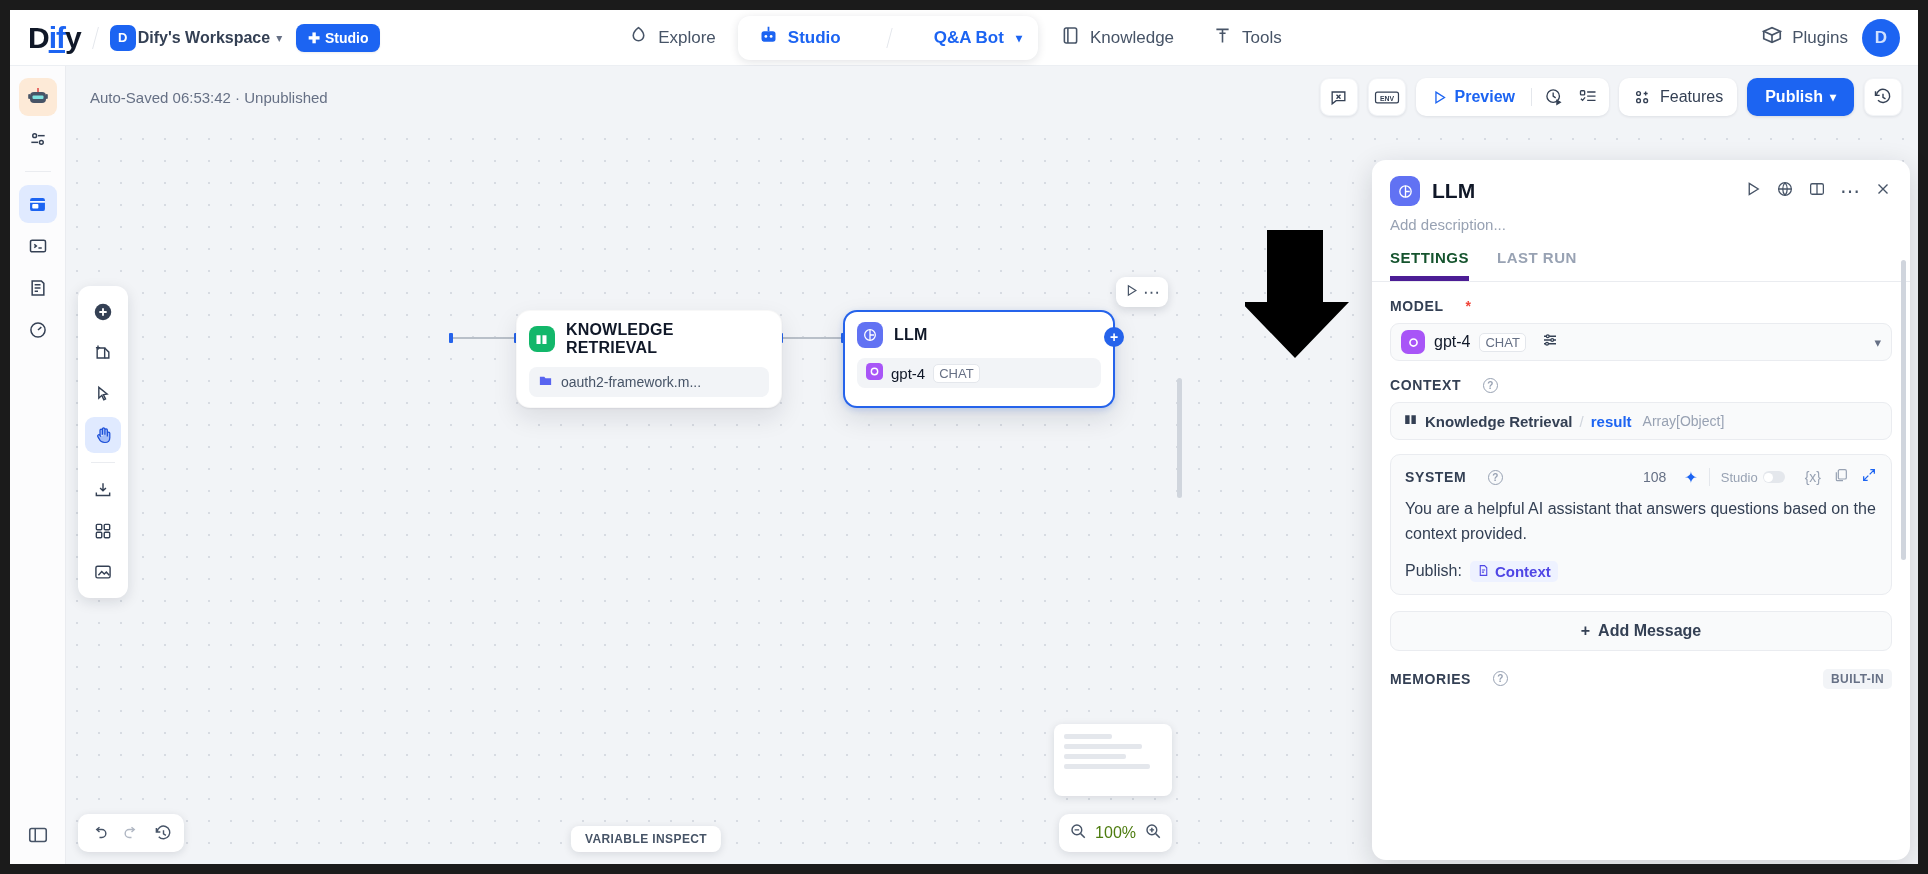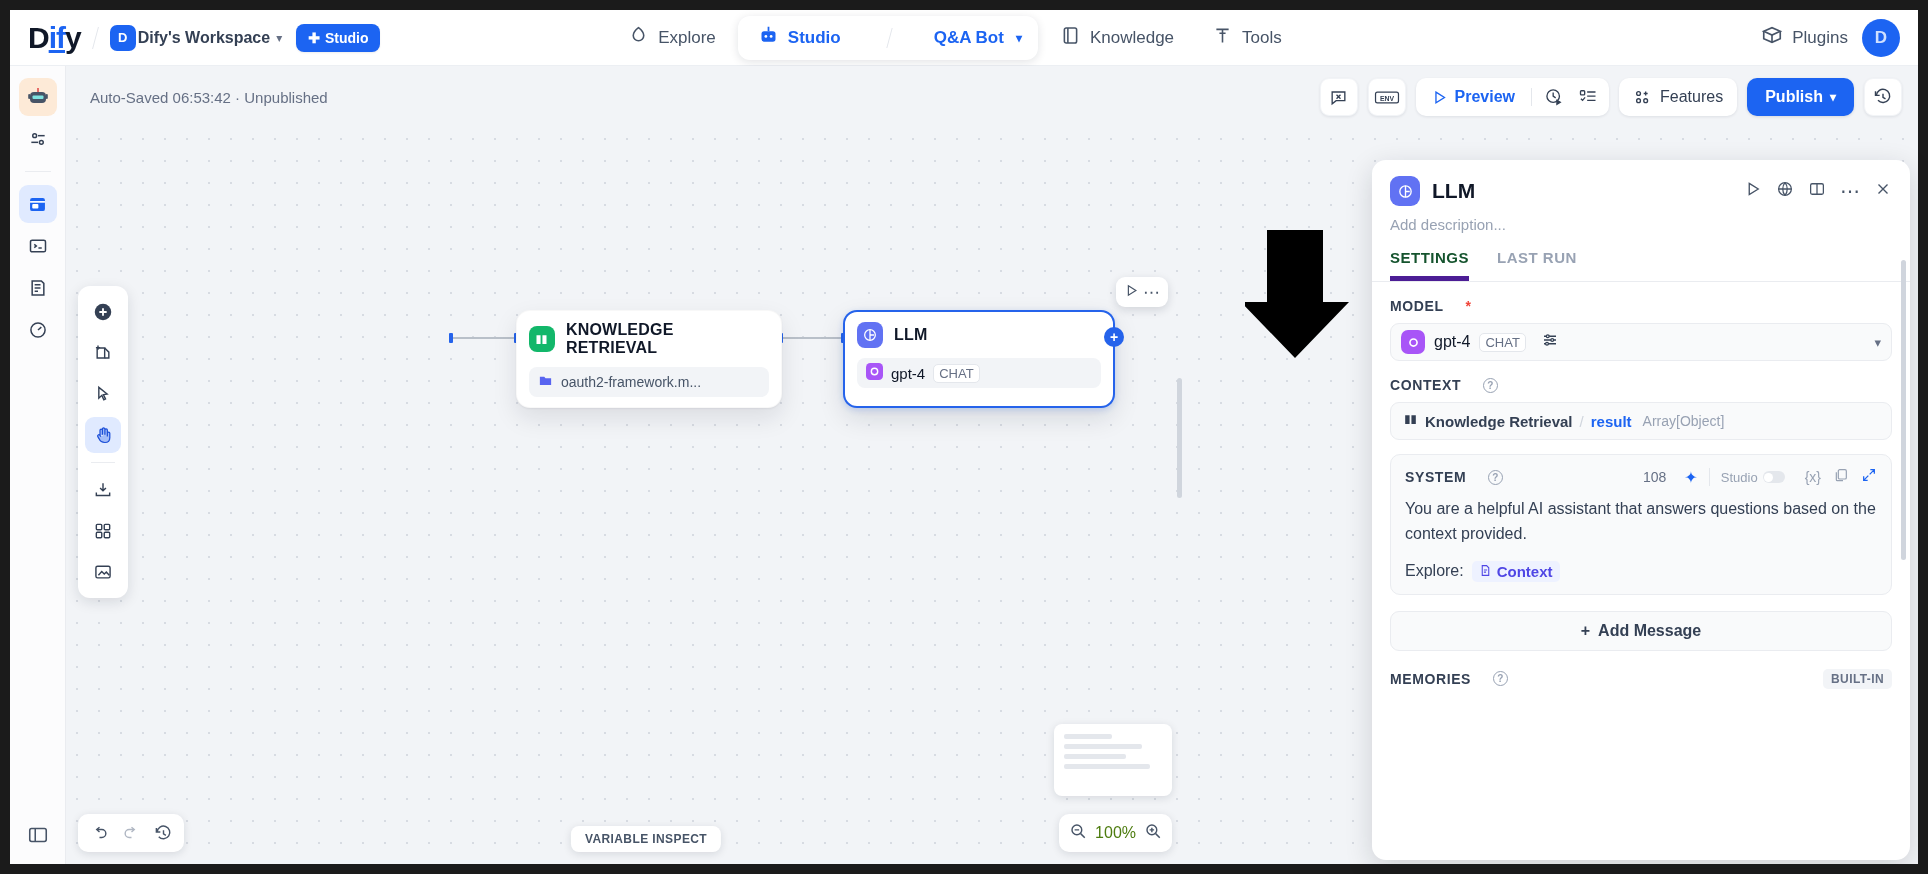--- a/index.html
+++ b/index.html
@@ -683,21 +683,21 @@
             </span>
             <span>
               <svg width="16" height="16" viewBox="0 0 24 24" fill="none" stroke="#1c64f2" stroke-width="1.9">
                   <path d="M14 4h6v6M20 4l-7 7M10 20H4v-6M4 20l7-7"></path>
                 </svg>
             </span>
           </span>
         </div>
         <div class="sys-text">You are a helpful AI assistant that answers questions based on the context provided.</div>
         <div class="ctx-inline">
-          <span>Explore:</span>
+          <span>Publish:</span>
           <span class="ctx-tag">
             <span>
               <svg width="13" height="13" viewBox="0 0 24 24" fill="none" stroke="#4f46e5" stroke-width="2">
                   <path d="M6 3h8l4 4v14H6z"></path>
                   <path d="M9 11h6M9 15h4"></path>
                 </svg>
             </span>
             <span>Context</span>
           </span>
         </div>

